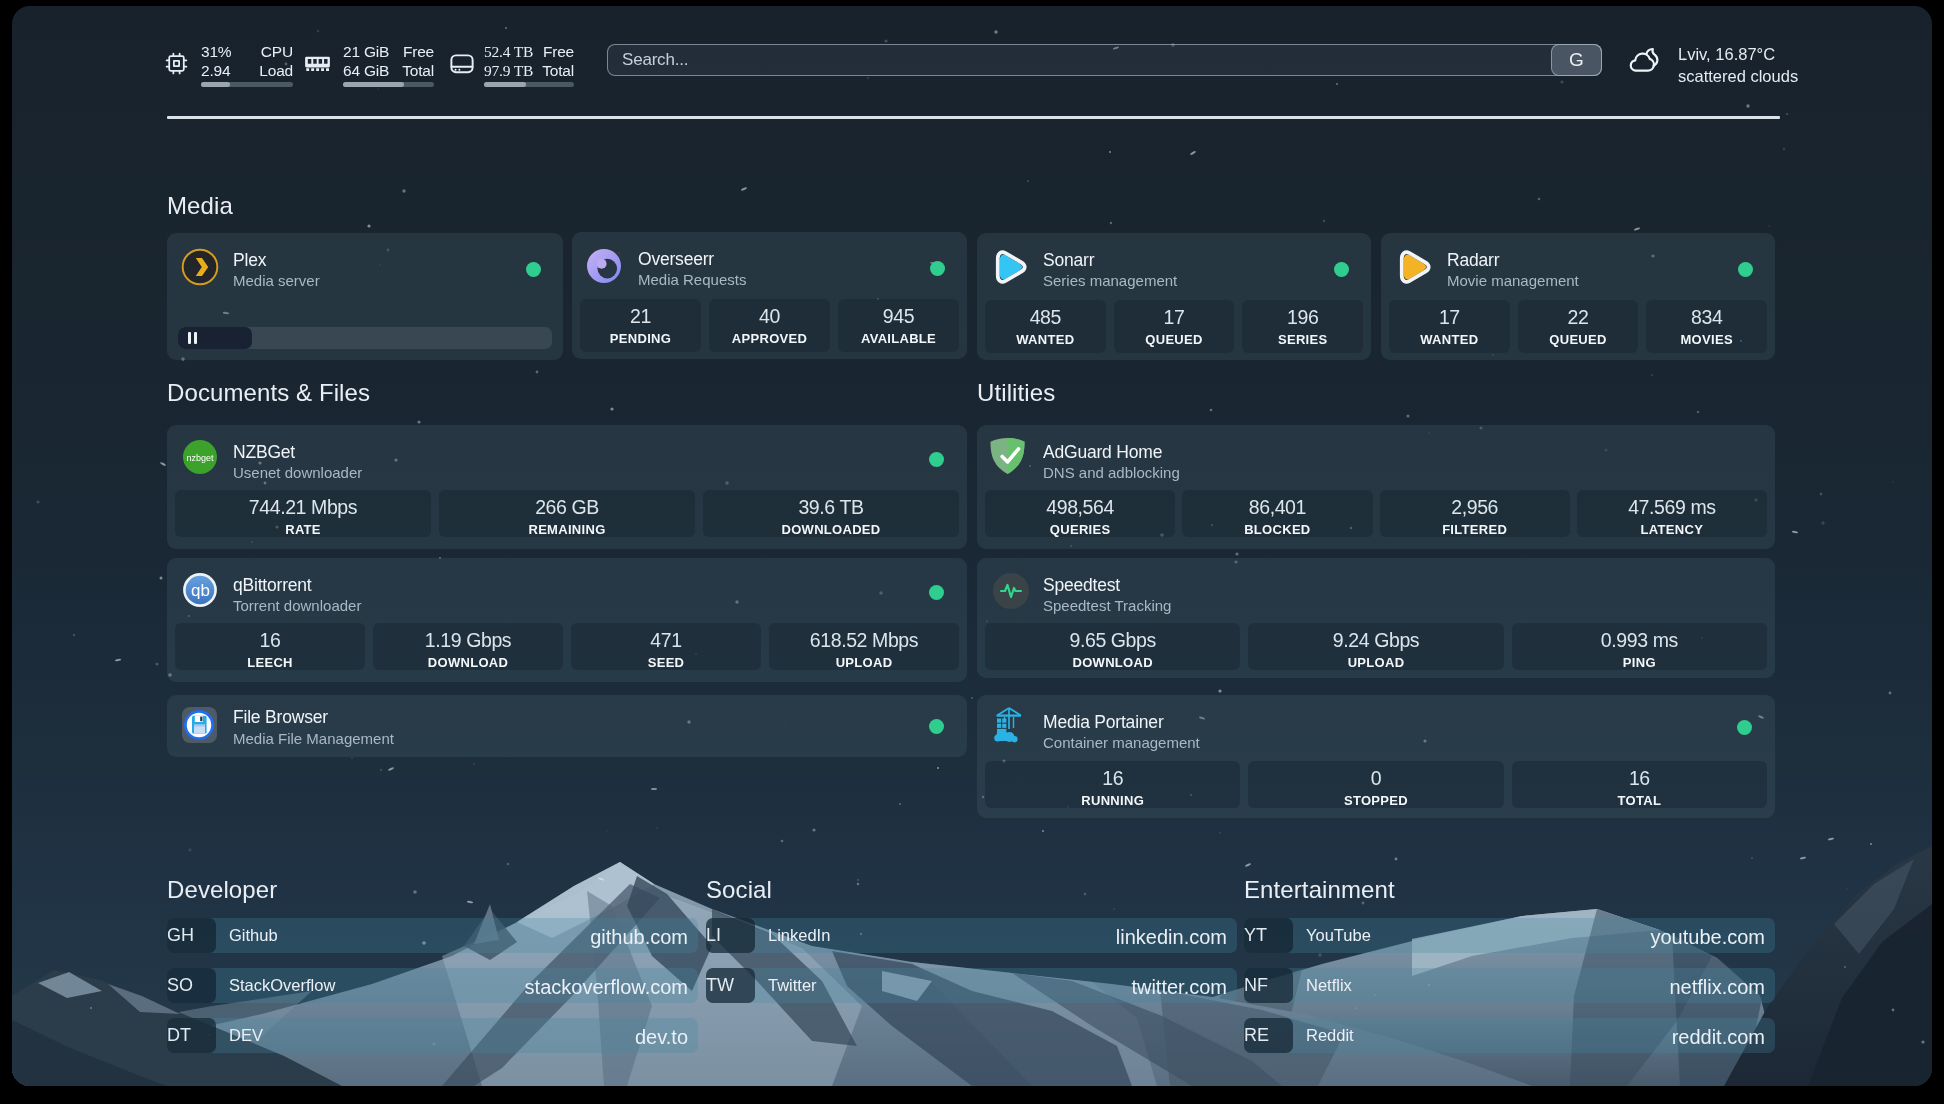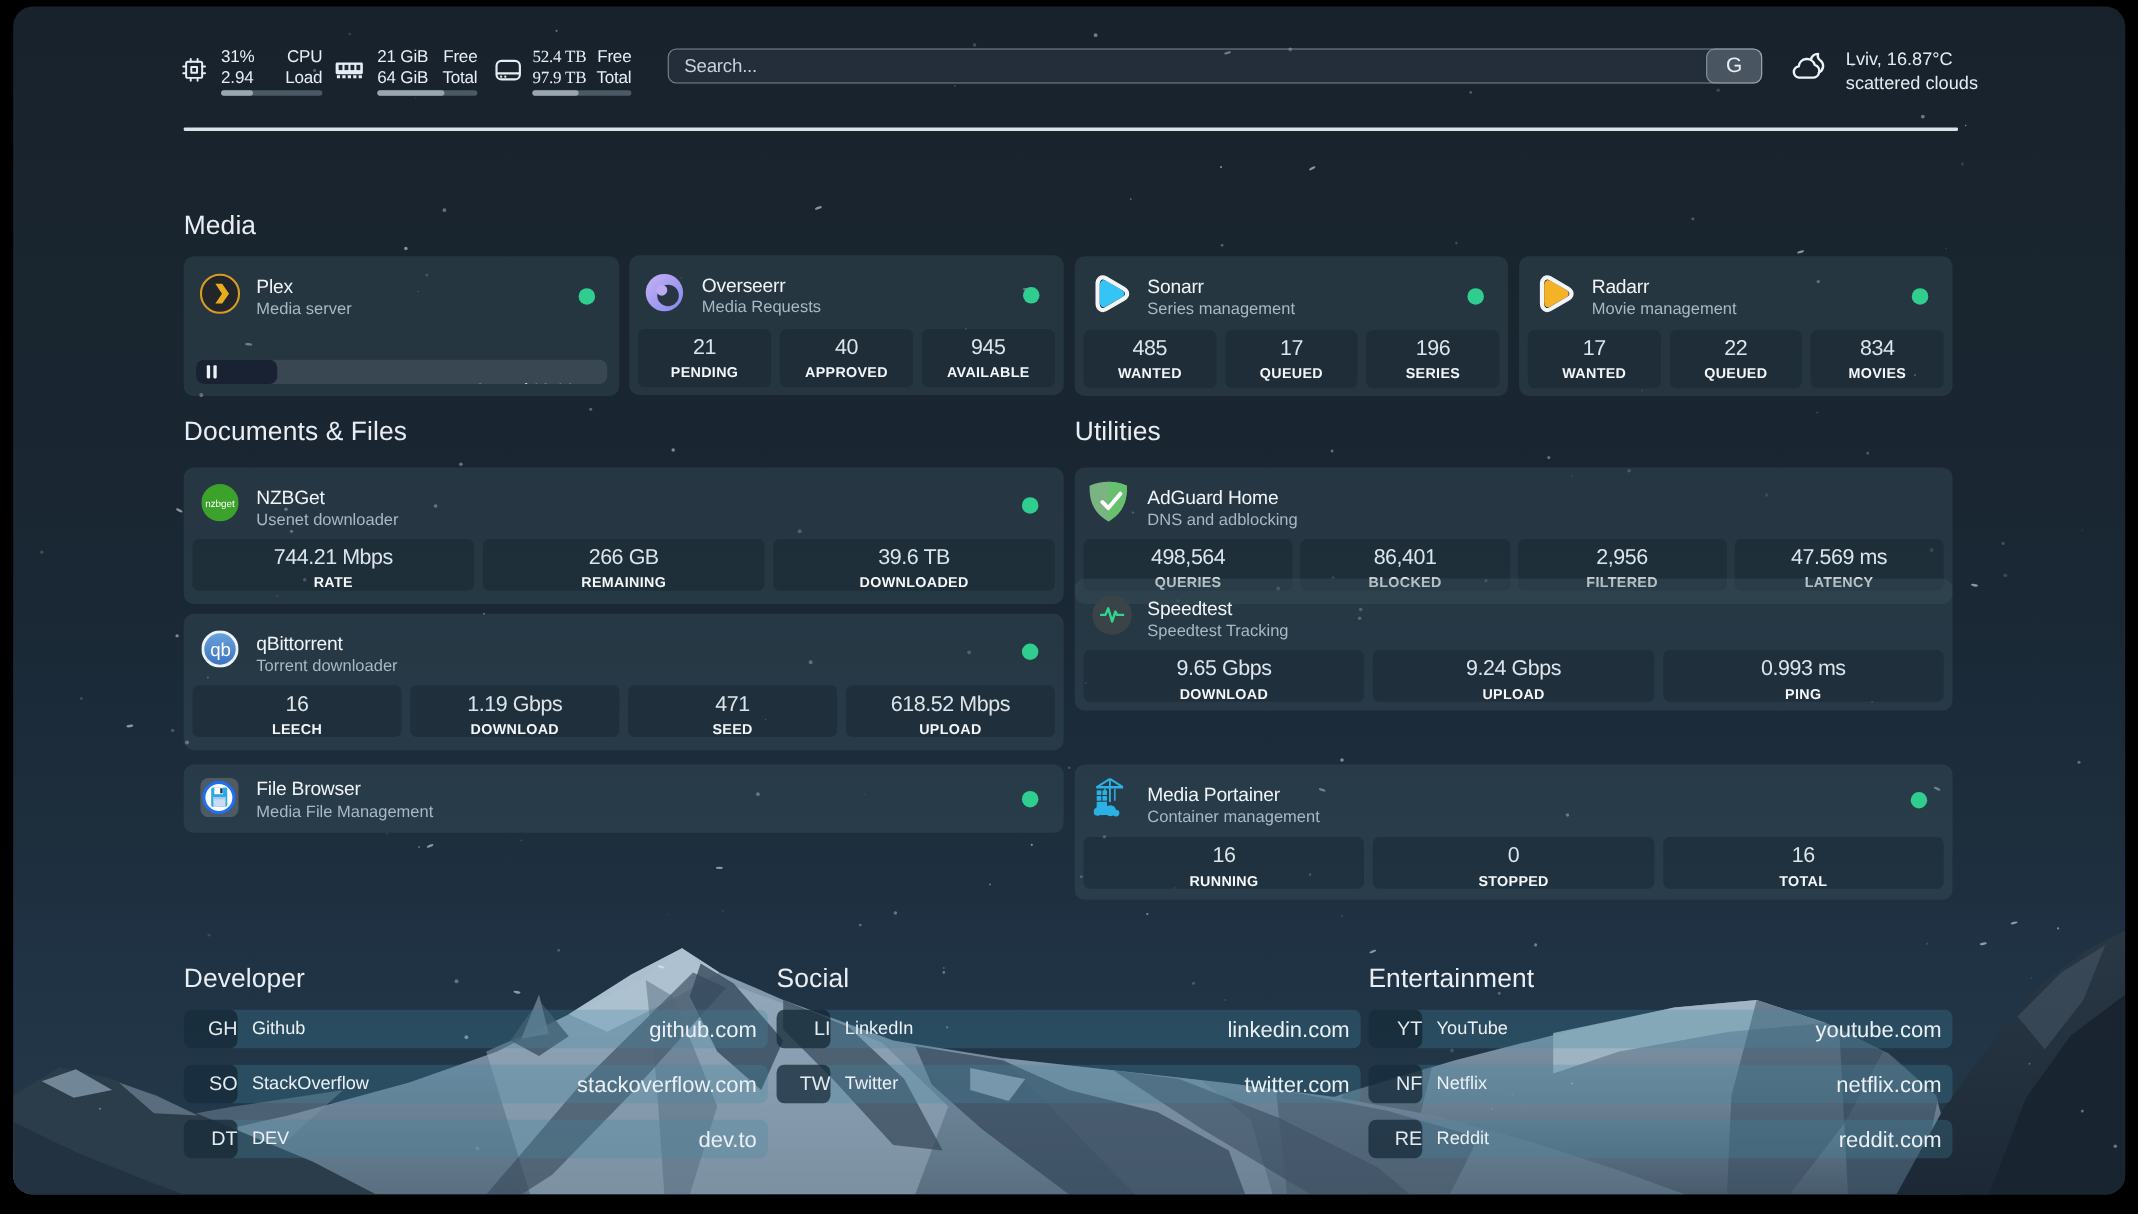--- a/index.html
+++ b/index.html
@@ -25,21 +25,21 @@
 .card { position:absolute; border-radius:9px; background:rgba(64,86,97,0.35); }
 .cicon { position:absolute; left:14px; top:16px; width:36px; height:36px; }
 .ctitle { position:absolute; left:66px; top:17px; font-size:17.5px; font-weight:500; color:#f0f4f8; white-space:nowrap; letter-spacing:-0.2px; }
 .csub { position:absolute; left:66px; top:39px; font-size:15px; color:#a9b8c4; white-space:nowrap; }
 .dot { position:absolute; width:15px; height:15px; border-radius:50%; background:#2fce8e; }
 .stats { position:absolute; left:8px; right:8px; display:flex; gap:8px; }
 .sbox { flex:1; border-radius:6px; background:rgba(13,26,38,0.30); text-align:center; color:#dce5ec; position:relative; }
 .sval { font-size:19.5px; padding-top:6px; letter-spacing:-0.4px; }
 .slab { font-size:13px; font-weight:700; color:#f3f7fa; letter-spacing:0.3px; margin-top:3px; }
 .bm { position:absolute; height:35px; border-radius:7px; background:rgba(70,138,162,0.28); }
-.bm .ab { position:absolute; left:0; top:0; width:49px; height:35px; border-radius:7px; background:rgba(18,32,45,0.68); color:#e3eaf0; font-size:18px; text-align:right; line-height:35px; }
+.bm .ab { position:absolute; left:0; top:0; width:49px; height:35px; border-radius:7px; background:rgba(18,32,45,0.68); color:#e3eaf0; font-size:18px; text-align:left; line-height:35px; }
 .bm .nm { position:absolute; left:62px; top:8px; font-size:16.5px; color:#eaf0f5; }
 .bm .dm { position:absolute; right:10px; top:8px; font-size:20px; color:#eaf0f5; }
 </style>
 </head>
 <body>
 <div class="page">
 <svg class="bgsvg" viewBox="0 0 1920 1080" preserveAspectRatio="none">
 <defs>
 <linearGradient id="gmain" x1="0" y1="0" x2="0" y2="1">
  <stop offset="0" stop-color="#8ba1b2"></stop>
@@ -470,21 +470,21 @@
         <div class="sbox">
           <div class="sval">2,956</div>
           <div class="slab">FILTERED</div>
         </div>
         <div class="sbox">
           <div class="sval">47.569 ms</div>
           <div class="slab">LATENCY</div>
         </div>
       </div>
 </div>
-<div class="card" style="left:965px; top:520px; width:798px; height:120px;">
+<div class="card" style="left:965px; top:552px; width:798px; height:120px;">
   <svg class="cicon" style="left:16px;top:15px;width:36px;height:36px;" viewBox="0 0 36 36">
     <circle cx="18" cy="18" r="18" fill="#3a4347"></circle>
     <path d="M8 18 h4 l2.5 -6 l3.5 12 l3 -9 l1.5 3 h5.5" fill="none" stroke="#30d68c" stroke-width="2.2" stroke-linecap="round" stroke-linejoin="round"></path>
   </svg>
   <div class="ctitle">Speedtest</div>
   <div class="csub">Speedtest Tracking</div>
   <div class="stats" style="top:65px; height:47px;">
         <div class="sbox">
           <div class="sval">9.65 Gbps</div>
           <div class="slab">DOWNLOAD</div>

